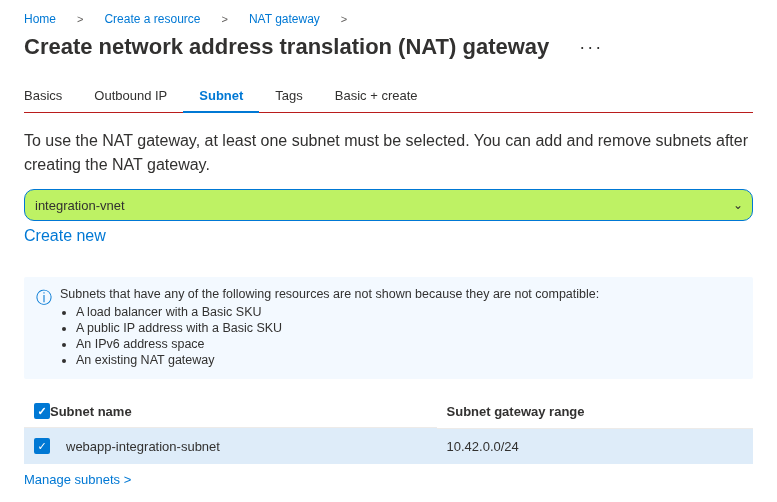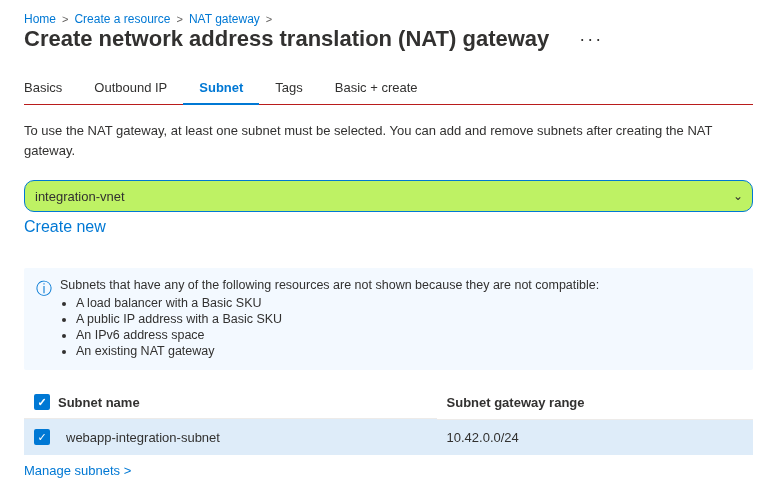--- a/index.html
+++ b/index.html
@@ -7,23 +7,24 @@
       font-family: 'Segoe UI', Arial, sans-serif;
       font-size: 13px;
       color: #323130;
       background: #fff;
       padding: 12px 24px;
       width: 777px;
     }
     .breadcrumb {
       display: flex;
       align-items: center;
-      gap: 6px;
+      gap: 21px;
       font-size: 12px;
       color: #0078d4;
+      margin-bottom: 8px;
     }
     .breadcrumb span {
       color: #605e5c;
       font-size: 11px;
     }
     .breadcrumb a {
       color: #0078d4;
       text-decoration: none;
     }
     .page-title-row {
@@ -62,23 +63,23 @@
       border-bottom: 2px solid transparent;
       margin-bottom: -1px;
     }
     .tab:first-child { padding-left: 0; }
     .tab.active {
       color: #0078d4;
       border-bottom: 2px solid #0078d4;
       font-weight: 600;
     }
     .info-text {
-      font-size: 13px;
-      color: #323130;
-      margin-bottom: 20px;
+      font-size: 16px;
+      color: #323130;
+      margin-bottom: 12px;
       line-height: 1.5;
     }
     .field-label {
       font-size: 13px;
       font-weight: 500;
       color: #323130;
       margin-bottom: 6px;
       display: flex;
       align-items: center;
       gap: 5px;
@@ -284,21 +285,21 @@
       <li>An existing NAT gateway</li>
     </ul>
   </div>
 </div>
 
 
 <table class="subnet-table">
   <thead>
     <tr>
       <th>
-        <div style="display:flex;align-items:center;gap:8px;">
+        <div style="display:flex;align-items:center;">
           <span class="checkbox-header"></span>
           <span>Subnet name</span>
         </div>
       </th>
       <th>Subnet gateway range</th>
     </tr>
   </thead>
   <tbody>
     <tr class="">
       <td>

